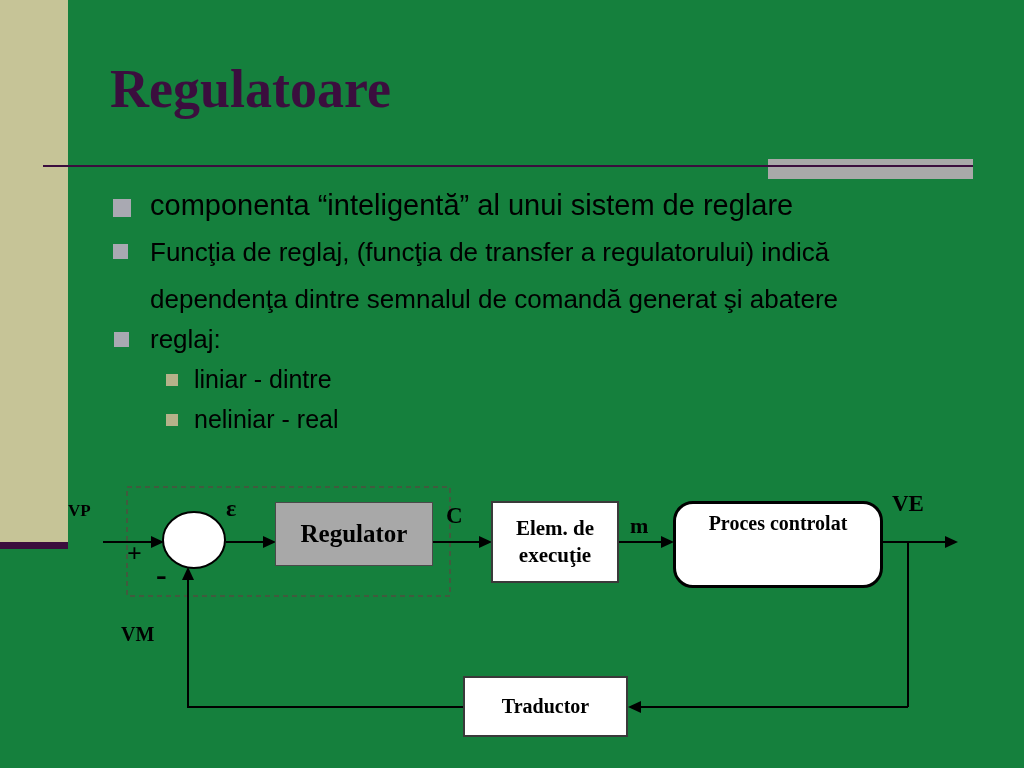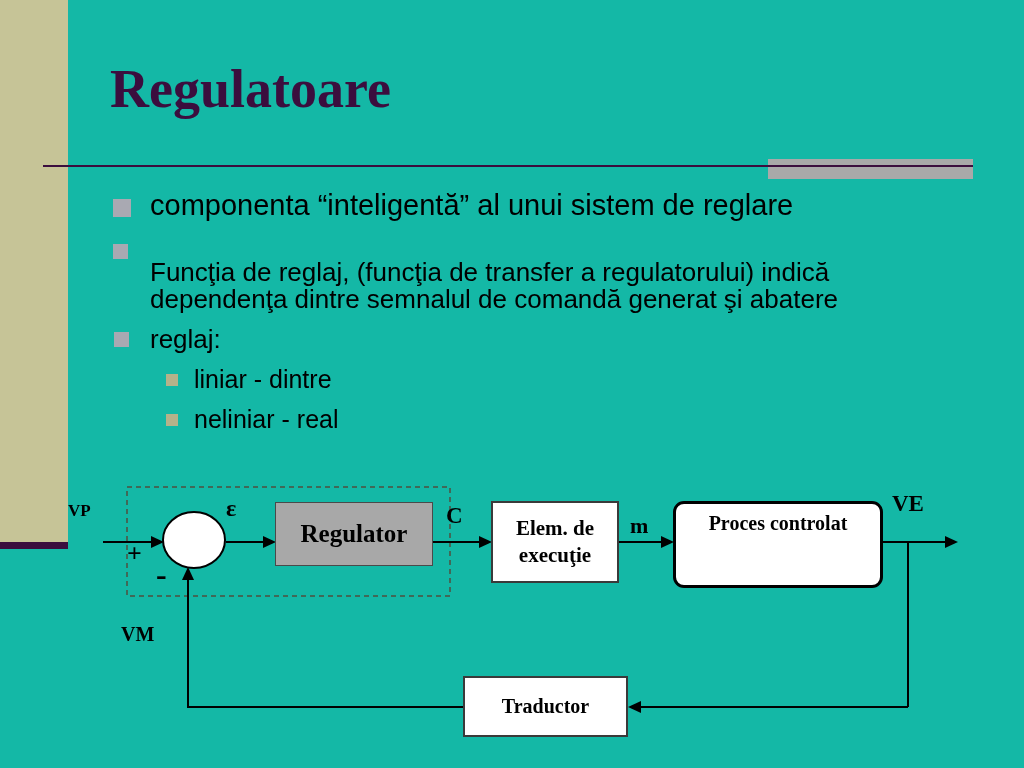--- a/index.html
+++ b/index.html
@@ -1,18 +1,18 @@
 <!DOCTYPE html>
 <html><head>
 <meta charset="utf-8">
 <style>
   html,body{margin:0;padding:0;background:#888;}
   #slide{
     position:relative;width:1024px;height:768px;overflow:hidden;
-    background:#14b8a6;font-family:"Liberation Sans",sans-serif;
+    background:#15803d;font-family:"Liberation Sans",sans-serif;
   }
   .abs{position:absolute;}
   
   .sidebar{left:0;top:0;width:68px;height:542px;background:#c6c497;}
   .sidebar-endbar{left:0;top:542px;width:68px;height:7px;background:#3b0e3e;}
   
   .title{
     left:110px;top:60px;font-family:"Liberation Serif",serif;font-weight:bold;
     font-size:54px;color:#3b0e3e;line-height:1.1;white-space:nowrap;
   }
@@ -30,21 +30,21 @@
   .dbox{
     box-sizing:border-box;display:flex;align-items:center;justify-content:center;
     font-family:"Liberation Serif",serif;font-weight:bold;color:#000;
     background:#fff;text-align:center;
   }
   .regulator{left:275px;top:502px;width:158px;height:64px;background:#a8a8a8;
     border:1px solid #4a4a4a;font-size:25px;}
   .elem{left:491px;top:501px;width:128px;height:82px;border:2px solid #3a3a3a;
     font-size:21px;line-height:1.3;flex-direction:column;}
   .proces{left:673px;top:501px;width:210px;height:87px;border:3px solid #000;
-    border-radius:11px;font-size:20px;align-items:flex-start;padding-top:8px;
+    border-radius:20px;font-size:20px;align-items:flex-start;padding-top:8px;
     justify-content:center;}
   .traductor{left:463px;top:676px;width:165px;height:61px;border:2px solid #3a3a3a;
     font-size:20px;}
   .siglabel{
     font-family:"Liberation Serif",serif;font-weight:bold;color:#000;
     white-space:nowrap;line-height:1;
   }
 </style>
 </head>
 <body>
@@ -55,21 +55,21 @@
   <div class="abs sidebar-endbar"></div>
 
   <div class="abs title">Regulatoare</div>
   <div class="abs title-accent"></div>
   <div class="abs title-rule"></div>
 
   <div class="abs bullet-sq" style="left:113px;top:199px;width:18px;height:18px;"></div>
   <div class="abs b-text b1" style="left:150px;top:189px;">componenta “inteligentă” al unui sistem de reglare</div>
 
   <div class="abs bullet-sq" style="left:113px;top:244px;width:15px;height:15px;"></div>
-  <div class="abs b-text b2" style="left:150px;top:237px;margin-top:20px;">Funcţia de reglaj, (funcţia de transfer a regulatorului) indică</div>
+  <div class="abs b-text b2" style="left:150px;top:237px;">Funcţia de reglaj, (funcţia de transfer a regulatorului) indică</div>
   <div class="abs b-text b2" style="left:150px;top:284px;">dependenţa dintre semnalul de comandă generat şi abatere</div>
 
   <div class="abs bullet-sq" style="left:114px;top:332px;width:15px;height:15px;"></div>
   <div class="abs b-text b2" style="left:150px;top:324px;">reglaj:</div>
 
   <div class="abs sub-sq" style="left:166px;top:374px;width:12px;height:12px;"></div>
   <div class="abs b-text b3" style="left:194px;top:365px;">liniar - dintre</div>
 
   <div class="abs sub-sq" style="left:166px;top:414px;width:12px;height:12px;"></div>
   <div class="abs b-text b3" style="left:194px;top:405px;">neliniar - real</div>

